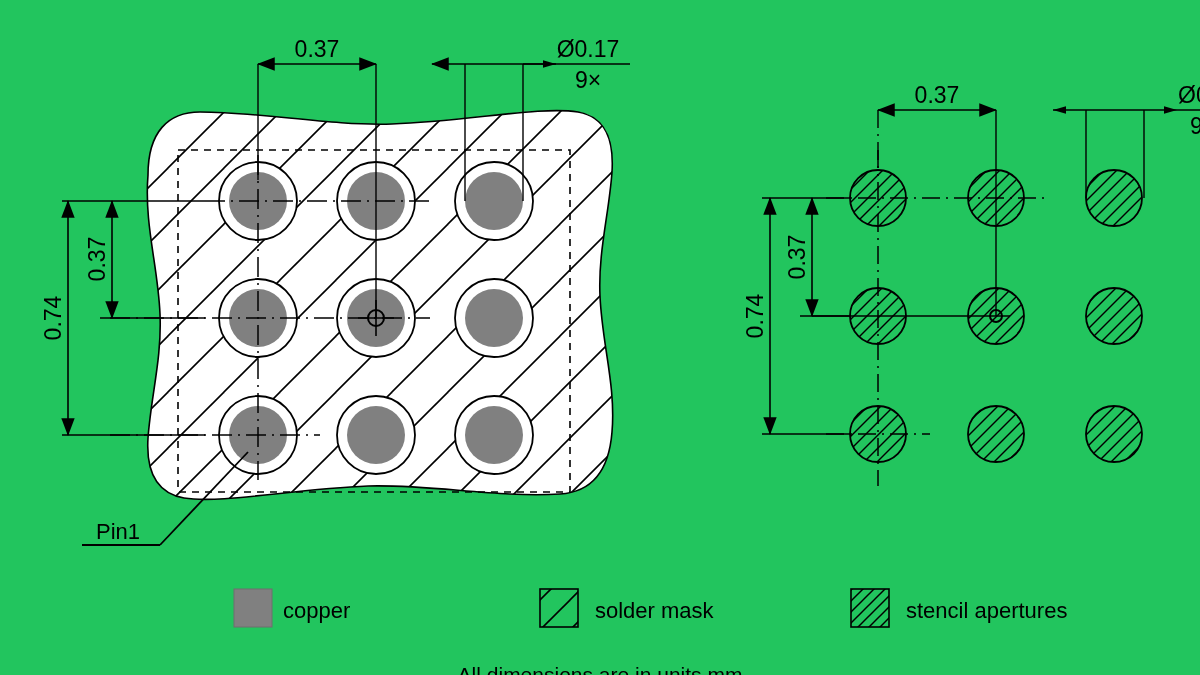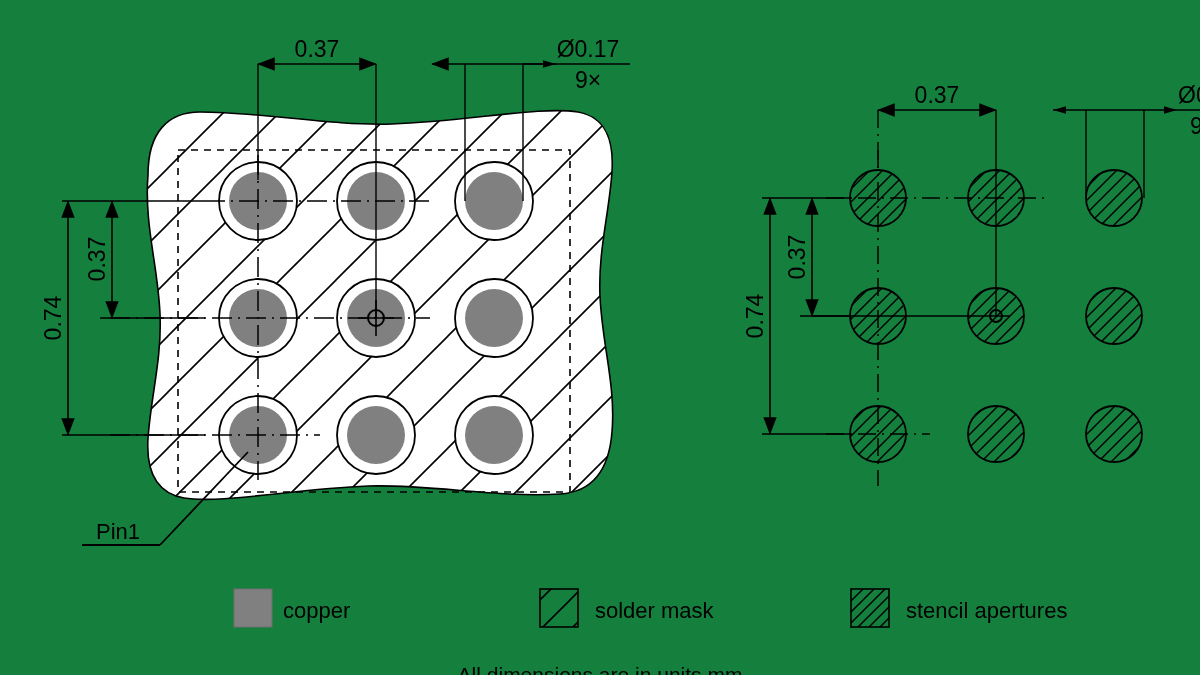--- a/index.html
+++ b/index.html
@@ -12,21 +12,21 @@
     width: 1200px;
     height: 675px;
     overflow: hidden;
     font-family: "Liberation Sans", sans-serif;
     color: #000000;
   }
   #sheet {
     position: relative;
     width: 1200px;
     height: 675px;
-    background: #15803d;
+    background: #22c55e;
   }
   #drawing {
     position: absolute;
     left: 0;
     top: 0;
     width: 1200px;
     height: 675px;
     display: block;
   }
   .dim-text {

